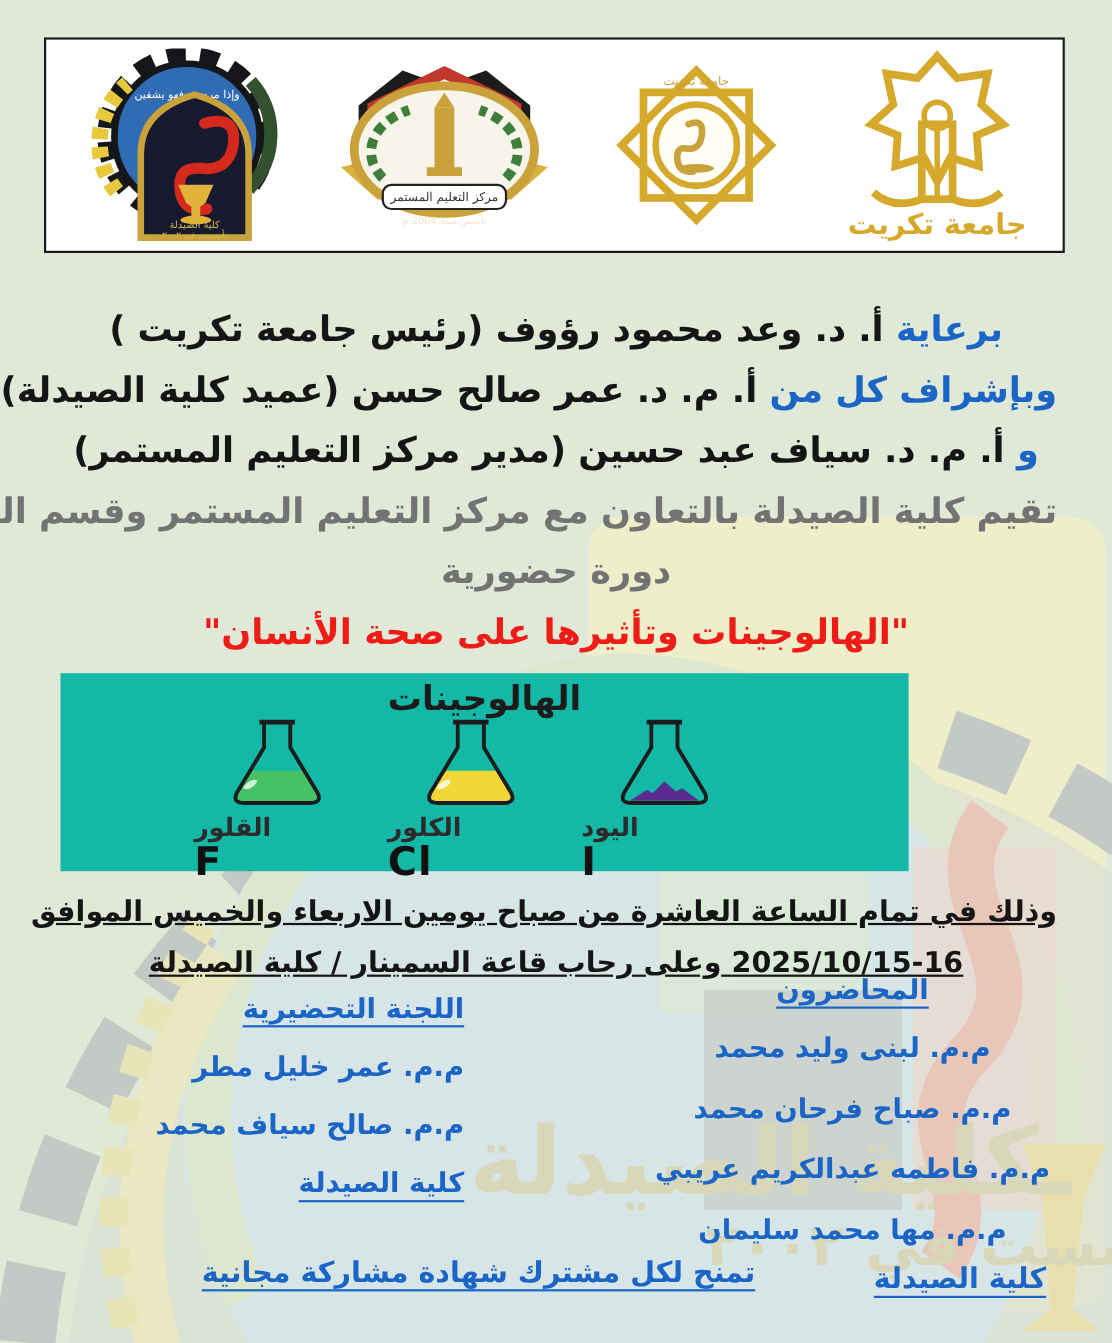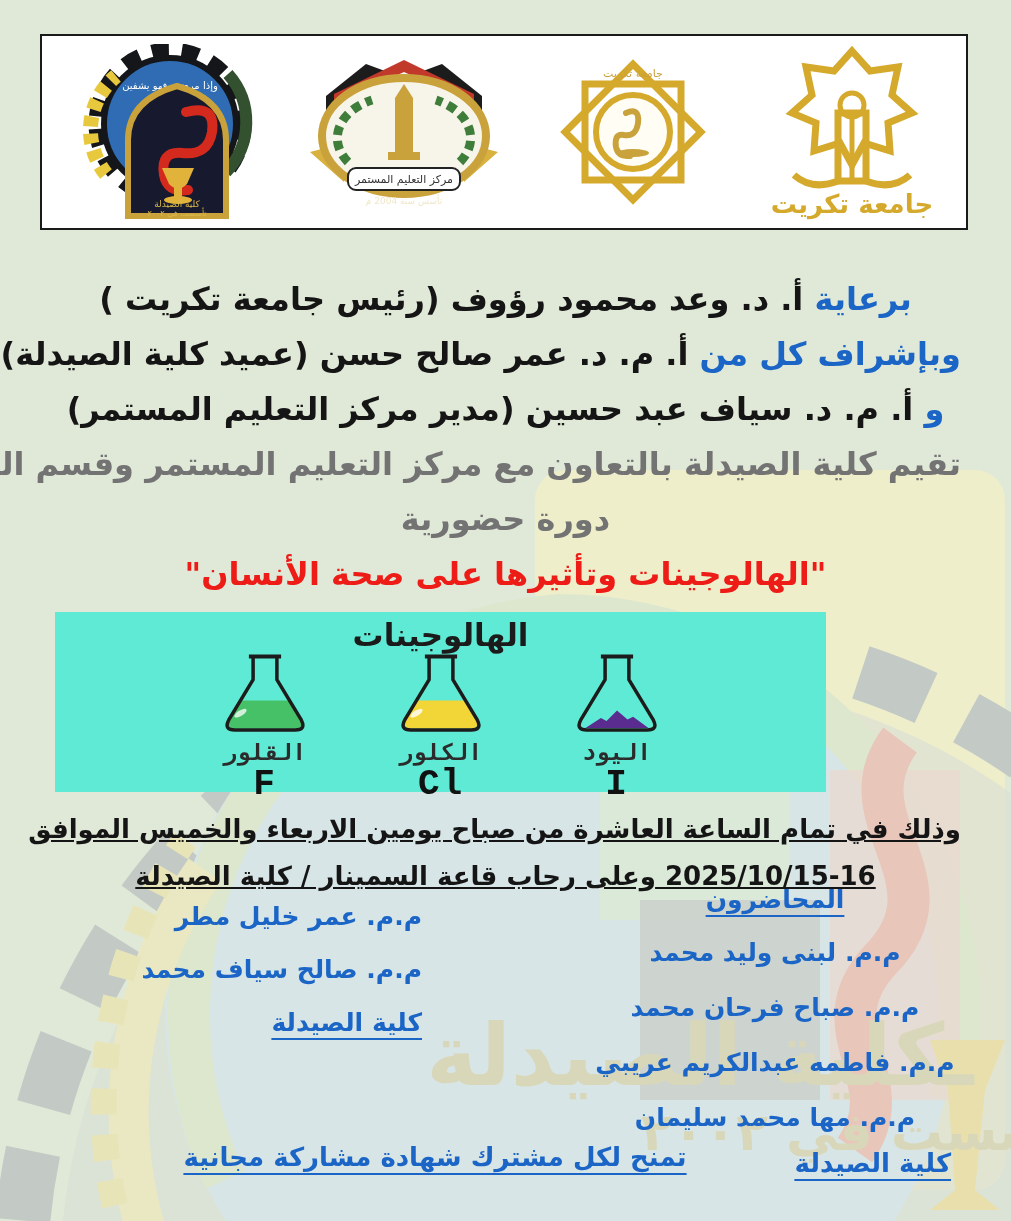--- a/index.html
+++ b/index.html
@@ -25,25 +25,25 @@
   
   .rtl { direction:rtl; unicode-bidi:embed; }
   .patronage { left:50px; right:50px; top:272px; text-align:center; z-index:2; }
   .patronage .line { line-height:55px; font-size:32px; font-weight:bold; white-space:nowrap; }
   .lead { color:#1b65c6; }
   .blue { color:#737373; }
   .red-title { color:#ee1c17; font-size:28px; }
   
   .figure-panel {
     left:55px; top:612px; width:771px; height:180px;
-    background:#5eead4; z-index:2; text-align:center;
+    background:#14b8a6; z-index:2; text-align:center;
   }
   .figure-title { font-size:31px; font-weight:bold; color:#1b1b1b; padding-top:5px; }
   .flask-row { display:flex; justify-content:center; }
-  .flask-cell { width:176px; text-align:center;font-family:Liberation Mono, monospace; }
+  .flask-cell { width:176px; text-align:left; }
   .flask-name { font-size:23px; font-weight:600; color:#2b2b2b; line-height:24px; }
   .flask-symbol { font-size:36px; font-weight:bold; color:#111; line-height:38px; letter-spacing:1px; }
   
   .schedule { left:50px; right:50px; top:806px; text-align:center; z-index:2;text-decoration:underline; }
   .schedule .line { font-size:26px; font-weight:bold; line-height:47px; white-space:nowrap; }
   .date-ltr { direction:ltr; unicode-bidi:embed; }
   
   .lecturers { right:26px; top:885px; width:420px; text-align:center; z-index:2; }
   .committee { left:150px; top:902px; width:272px; text-align:right; z-index:2; }
   .col-title {
@@ -211,20 +211,21 @@
 
 <div class="layer lecturers rtl">
   <span class="col-title">المحاضرون</span>
   <div class="col-item">م.م. لبنى وليد محمد</div>
   <div class="col-item">م.م. صباح فرحان محمد</div>
   <div class="col-item">م.م. فاطمه عبدالكريم عريبي</div>
   <div class="col-item">م.م. مها محمد سليمان</div>
 </div>
 
 <div class="layer committee rtl">
+  <span class="col-title">اللجنة التحضيرية</span>
   <div class="col-item">م.م. عمر خليل مطر</div>
   <div class="col-item">م.م. صالح سياف محمد</div>
   <div class="col-item underlined">كلية الصيدلة</div>
 </div>
 
 <div class="layer footer-right rtl">
   <span class="footer-text underlined">كلية الصيدلة</span>
 </div>
 <div class="layer footer-center rtl">
   <span class="footer-text underlined">تمنح لكل مشترك شهادة مشاركة مجانية</span>

